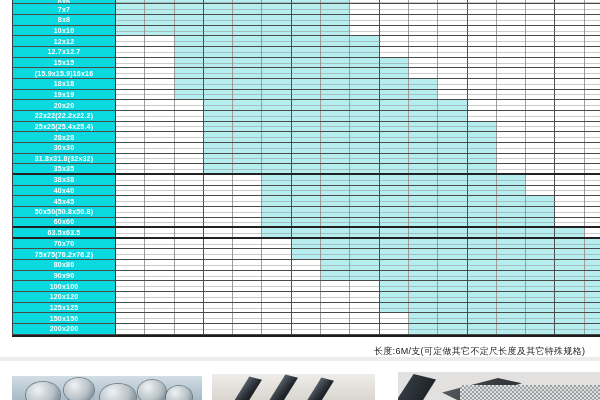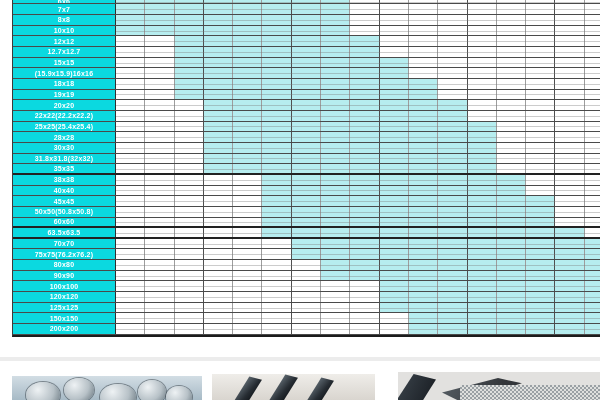--- a/index.html
+++ b/index.html
@@ -785,20 +785,21 @@
           <div class="cell g" style="background: rgb(182, 237, 239);"></div>
           <div class="cell" style="background: rgb(182, 237, 239);"></div>
           <div class="cell" style="background: rgb(182, 237, 239);"></div>
           <div class="cell g" style="background: rgb(182, 237, 239);"></div>
           <div class="cell" style="background: rgb(182, 237, 239);"></div>
           <div class="cell" style="background: rgb(182, 237, 239);"></div>
         </div>
     </div>
   </div>
 
+  <div class="note">长度:6M/支(可定做其它不定尺长度及其它特殊规格)</div>
   <div class="scan-strip"></div>
 
   <div class="photo photo1">
     <span class="cyl" style="left:14px;top:6px;width:34px;height:26px;"></span>
     <span class="cyl" style="left:52px;top:2px;width:30px;height:24px;"></span>
     <span class="cyl" style="left:88px;top:8px;width:36px;height:26px;"></span>
     <span class="cyl" style="left:126px;top:4px;width:28px;height:24px;"></span>
     <span class="cyl" style="left:154px;top:10px;width:26px;height:22px;"></span>
   </div>
 

